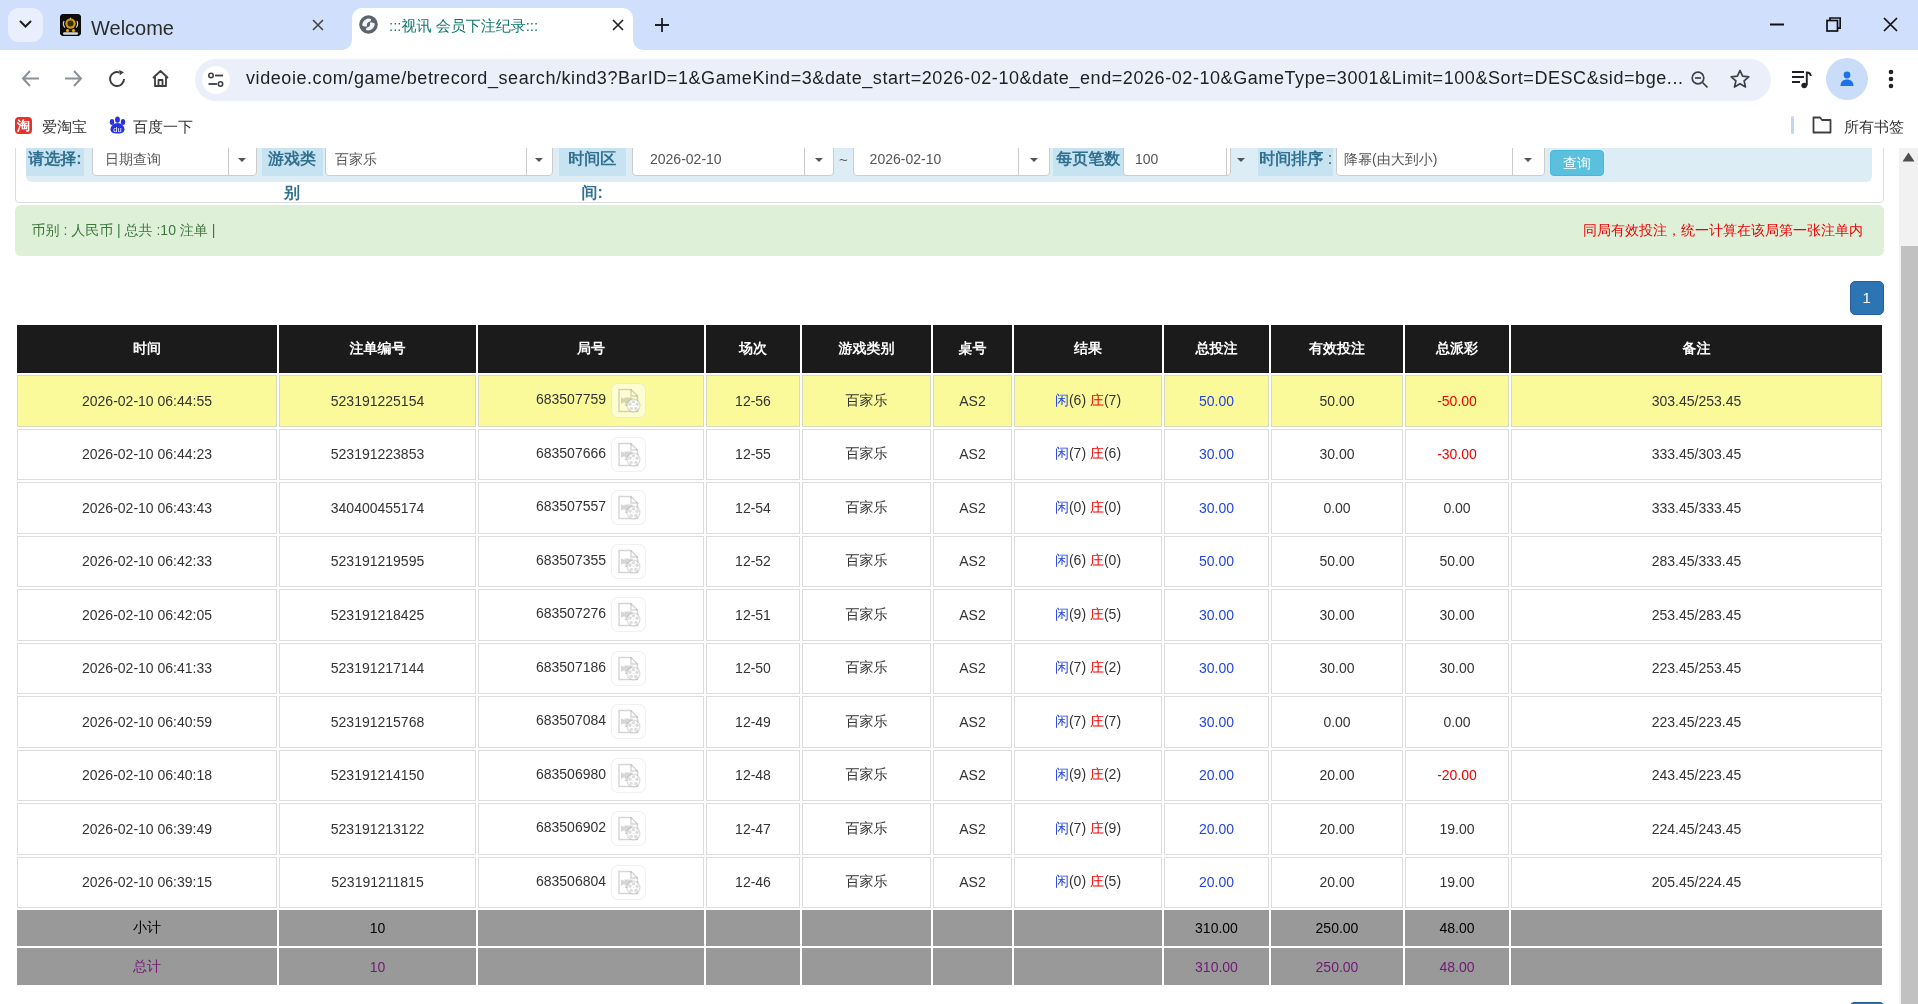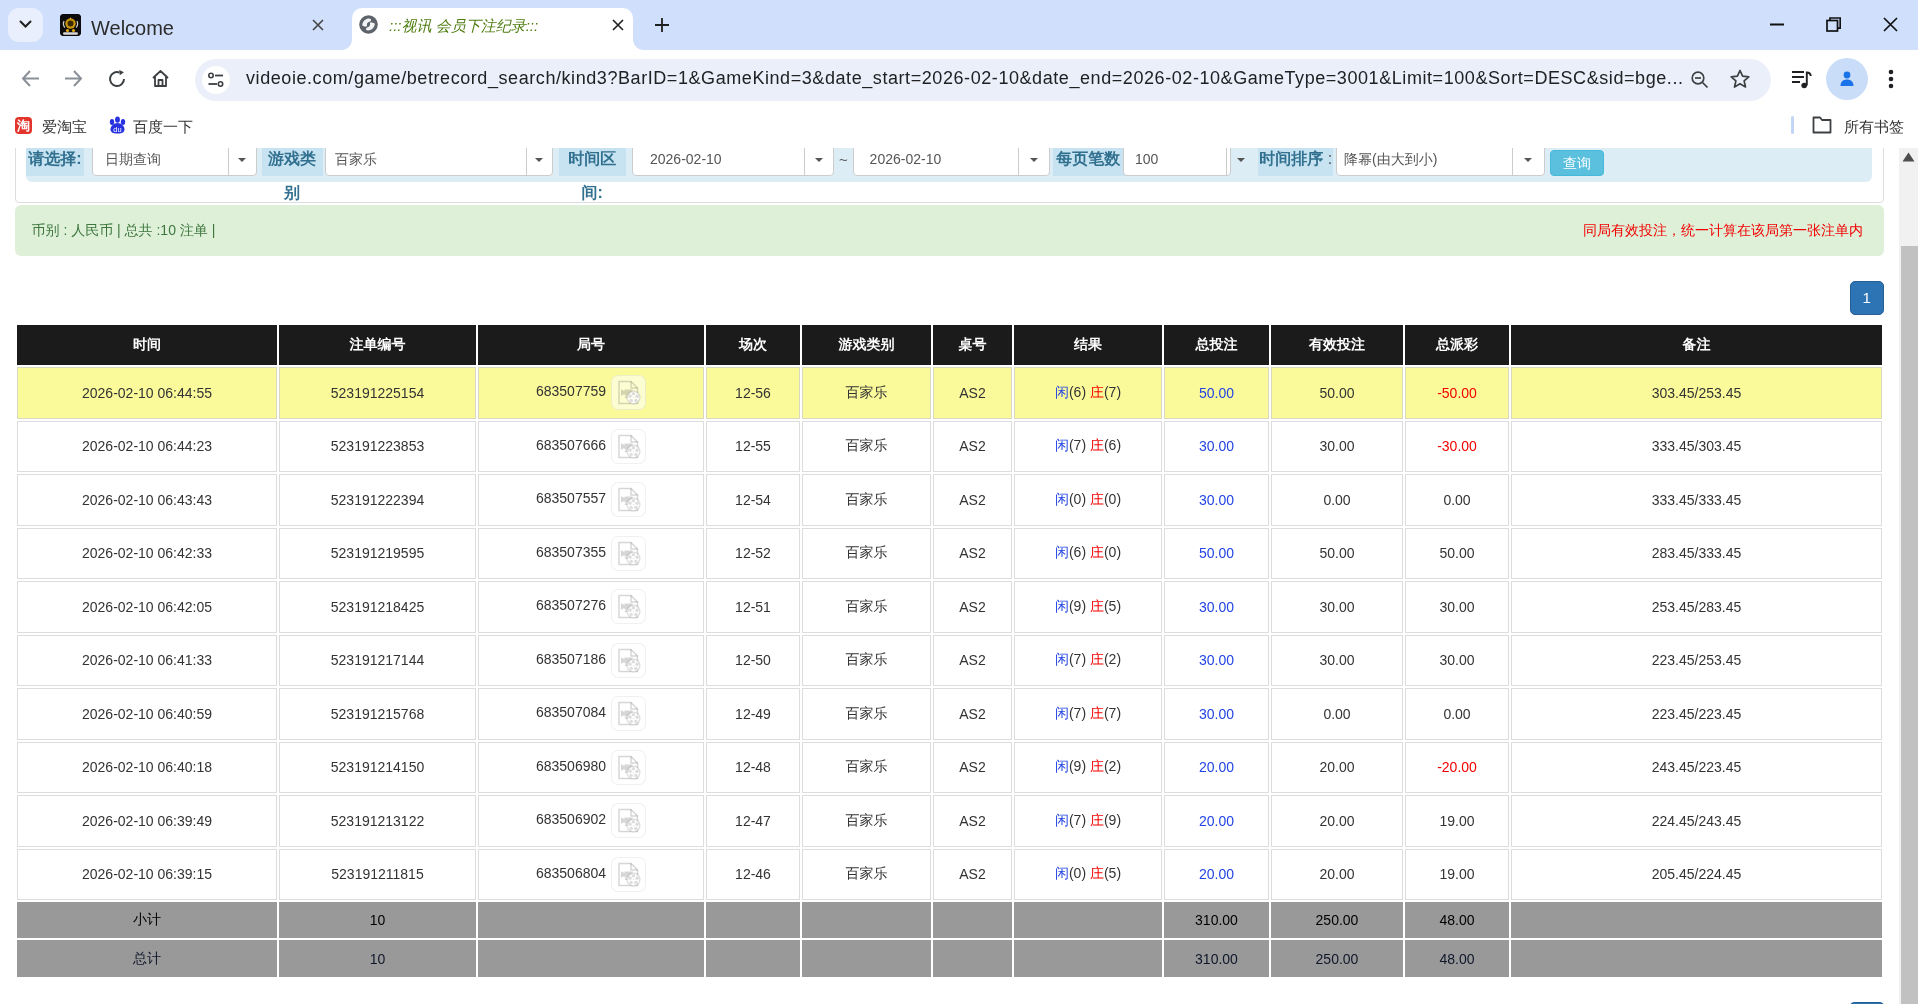--- a/index.html
+++ b/index.html
@@ -14,21 +14,21 @@
 
 #chevbtn { position:absolute; left:8px; top:7.5px; width:34.5px; height:34.5px; background:#e9effd; border-radius:11px; }
 
 #tab1icon { position:absolute; left:60px; top:14px; width:21px; height:22px; border-radius:4px; background:#0c0c0c; overflow:hidden; }
 #tab1title { position:absolute; left:91px; top:17px; font-size:20px; color:#2c2c2c; }
 
 #activetab { position:absolute; left:352px; top:8px; width:281px; height:42px; background:#fff; border-radius:10px 10px 0 0; }
 .tabcorner { position:absolute; width:10px; height:10px; top:40px; }
 #tcl { left:342px; background:radial-gradient(circle 10px at 0 0, rgba(0,0,0,0) 9.5px, #fff 10px); }
 #tcr { left:633px; background:radial-gradient(circle 10px at 10px 0, rgba(0,0,0,0) 9.5px, #fff 10px); }
-#tab2title { position:absolute; left:389px; top:17px; font-size:15px; color:#4d7c0f;font-style:italic; }
+#tab2title { position:absolute; left:389px; top:17px; font-size:15px; color:#0f766e; }
 
 
 #omnibox { position:absolute; left:195px; top:58.5px; width:1576px; height:42px; background:#ebeffa; border-radius:21px; }
 #omnicircle { position:absolute; left:202px; top:65.5px; width:28px; height:28px; background:#fff; border-radius:50%; }
 #urltext { position:absolute; left:246px; top:68px; font-size:18px; letter-spacing:0.57px; color:#202124; white-space:nowrap; }
 
 
 #bk1icon { position:absolute; left:15px; top:117px; width:17px; height:17px; background:#e3342c; border-radius:4px; color:#fff; font-size:13px; line-height:17px; text-align:center; font-weight:bold; }
 .bktext { position:absolute; top:118px; font-size:15px; color:#333; }
 #bksep { position:absolute; left:1791px; top:116px; width:3px; height:18px; background:#c3d5f6; border-radius:2px; }
@@ -50,25 +50,25 @@
 #btnq { position:absolute; left:1550px; top:1.5px; width:54px; height:26px; background:#5bc0de; border:1px solid #46b8da; border-radius:4px; color:#fff; font-size:14px; text-align:center; line-height:24px; }
 
 
 #gbar { position:absolute; left:15px; top:56.5px; width:1869px; height:51px; background:#dff0d8; border-radius:6px; font-size:14px; color:#3c763d; }
 
 
 .pg1 { position:absolute; left:1850px; width:33.5px; height:33.5px; background:#2d74b4; border:1px solid #265f94; border-radius:5px; color:#fff; font-size:15px; text-align:center; line-height:31px; }
 
 
 #btable { position:absolute; left:15px; top:175px; width:1869px; border-collapse:separate; border-spacing:2px; table-layout:fixed; font-size:14px; color:#333; }
-#btable th { background:#1b1b1b; color:#fff; font-weight:bold; font-size:14px; height:40px; text-align:center; padding:0; }
+#btable th { background:#1b1b1b; color:#fff; font-weight:bold; font-size:14px; height:48px; text-align:center; padding:0; }
 #btable td { background:#fff; border:1px solid #ddd; height:51.5px; text-align:center; padding:0; }
 #btable tr.hl td { background:#fafa9b; border-color:#d9d9c2; }
 #btable tr.sum td { background:#999; color:#000000; border:none; height:36px; }
-#btable tr.sum2 td { background:#999; color:#0f172a; border:none; height:37px; }
+#btable tr.sum2 td { background:#999; color:#701a75; border:none; height:37px; }
 .bl { color:#2244e4; }
 .rd { color:#f20000; }
 .vicon { display:inline-block; vertical-align:middle; width:35px; height:35px; background:rgba(255,255,255,0.55); border:1px solid rgba(0,0,0,0.06); border-radius:7px; margin-left:5px; }
 </style>
 </head>
 <body>
 <div id="tabstrip"></div>
 <div id="toolbar"></div>
 <div id="bookbar"></div>
 
@@ -290,21 +290,21 @@
           <td>百家乐</td>
           <td>AS2</td>
           <td><span class="bl">闲</span>(7) <span class="rd">庄</span>(6)</td>
           <td class="bl">30.00</td>
           <td>30.00</td>
           <td class="rd">-30.00</td>
           <td>333.45/303.45</td>
         </tr>
     <tr>
           <td>2026-02-10 06:43:43</td>
-          <td>523191222394</td>
+          <td>340400455174</td>
           <td>683507557<span class="vicon"><svg width="33" height="33" viewBox="0 0 33 33" fill="none">
                 <path d="M7 5.5 H19 L25.5 12 V27.5 H7 Z" stroke="rgba(0,0,0,0.16)" stroke-width="1.5"></path>
                 <path d="M19 5.5 V12 H25.5" stroke="rgba(0,0,0,0.16)" stroke-width="1.5"></path>
                 <path d="M12.5 13.5 H20.5 V19.5 H12.5 Z" fill="rgba(0,0,0,0.16)"></path>
                 <path d="M12.5 15 L9 13.2 V19.8 L12.5 18 Z" fill="rgba(0,0,0,0.16)"></path>
                 <path d="M14 19.5 L12.5 22 H16 Z" fill="rgba(0,0,0,0.16)"></path>
                 <circle cx="21.5" cy="21.5" r="6.4" fill="rgba(255,255,255,0.85)" stroke="rgba(0,0,0,0.13)" stroke-width="1.4"></circle>
                 <circle cx="21.5" cy="17.8" r="1.7" fill="rgba(0,0,0,0.13)"></circle>
                 <circle cx="25" cy="20.3" r="1.7" fill="rgba(0,0,0,0.13)"></circle>
                 <circle cx="23.8" cy="24.4" r="1.7" fill="rgba(0,0,0,0.13)"></circle>

